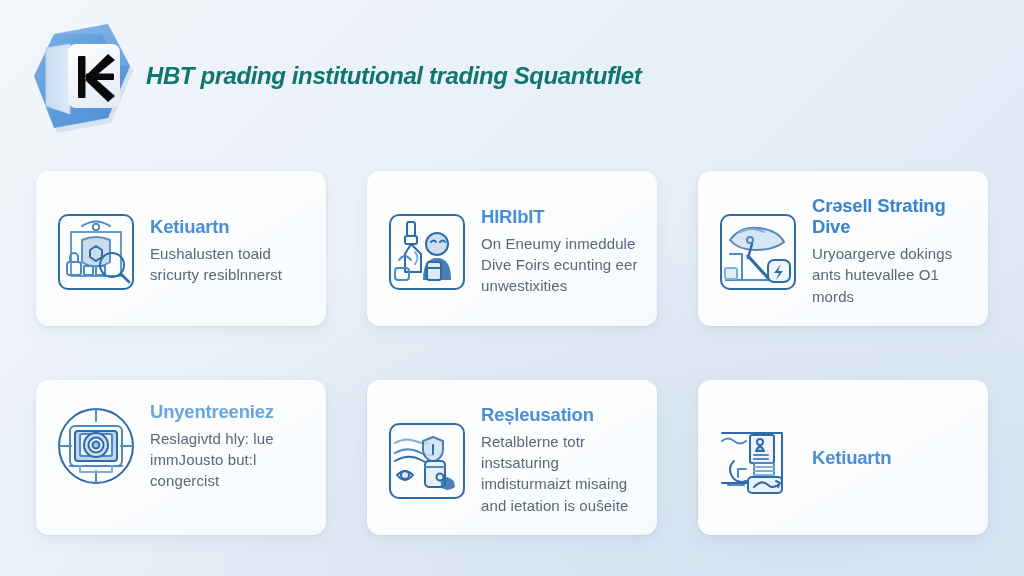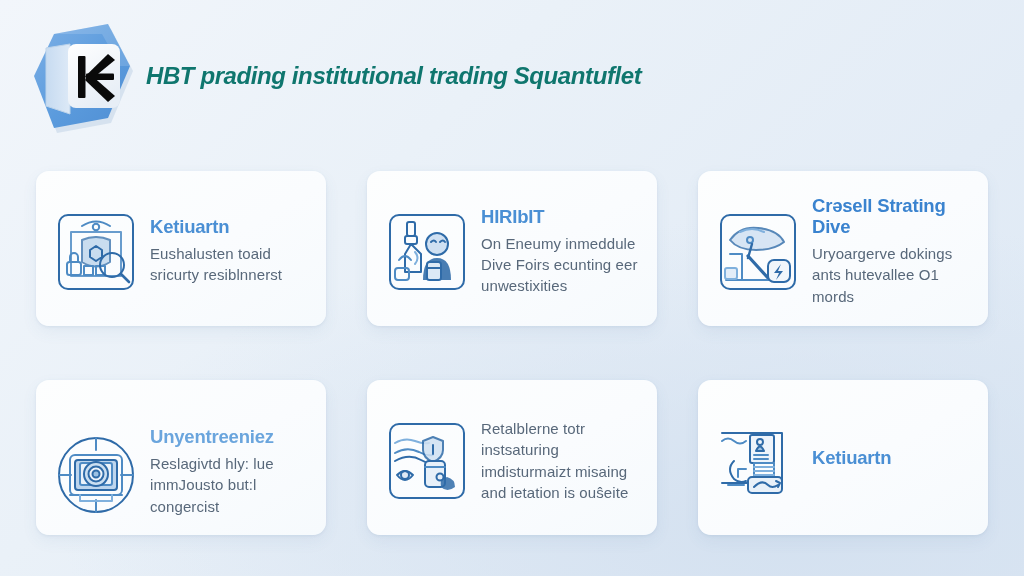--- a/index.html
+++ b/index.html
@@ -53,21 +53,21 @@
     font-size:18.5px; font-weight:bold; color:#4a8fd4;
     line-height:1.13; margin-bottom:5px;
     letter-spacing:-0.2px;
   }
   .card-title.pale { color:#6aa5dd; }
   .card-title.strong { color:#3a83cf; }
   .card-body {
     font-size:15px; color:#58687a; line-height:1.42;
     letter-spacing:0.1px;
   }
-  .card.align-mid { align-items:flex-end; }
+  .card.align-mid { align-items:flex-start; }
   .card.align-mid .card-text { padding-top:0; }
 </style>
 </head>
 <body>
 
 <div id="header">
 
   <div id="logo">
     <svg viewBox="0 0 112 115" xmlns="http://www.w3.org/2000/svg">
       <defs>
@@ -211,20 +211,21 @@
         <path d="M48 26 v9" stroke="#2f6ba8"></path>
         <rect x="40" y="42" width="20" height="26" rx="4" fill="#e7f0f9" stroke="#2f6ba8"></rect>
         <path d="M40 48 h20" stroke="#4e8bc4"></path>
         <circle cx="55" cy="58" r="3.5" stroke="#2f6ba8"></circle>
         <path d="M12 56 q8 -8 16 0 q-8 10 -16 0 z" fill="#dfeaf6" stroke="#2f6ba8"></path>
         <circle cx="20" cy="56" r="4" stroke="#2f6ba8"></circle>
         <path d="M62 58 q8 2 8 10 -8 6 -14 0 q-2 -8 6 -10 z" fill="#2f6ba8" opacity=".85" stroke="none"></path>
       </svg>
     </div>
     <div class="card-text">
+      <div class="card-title">Reșleusation</div>
       <div class="card-body">Retalblerne totr instsaturing imdisturmaizt misaing and ietation is ouŝeite</div>
     </div>
   </div>
 
   <div class="card">
     <div class="card-icon">
       <svg viewBox="0 0 84 84" xmlns="http://www.w3.org/2000/svg" fill="none" stroke="#2f6ba8" stroke-width="2" stroke-linecap="round" stroke-linejoin="round">
         <path d="M6 14 h60 v50 h-60" stroke="#2f6ba8"></path>
         <path d="M6 22 q6 -5 12 0 q6 5 12 0" stroke="#4e8bc4"></path>
         <rect x="34" y="16" width="24" height="28" rx="2" fill="#eef4fb" stroke="#2f6ba8"></rect>

